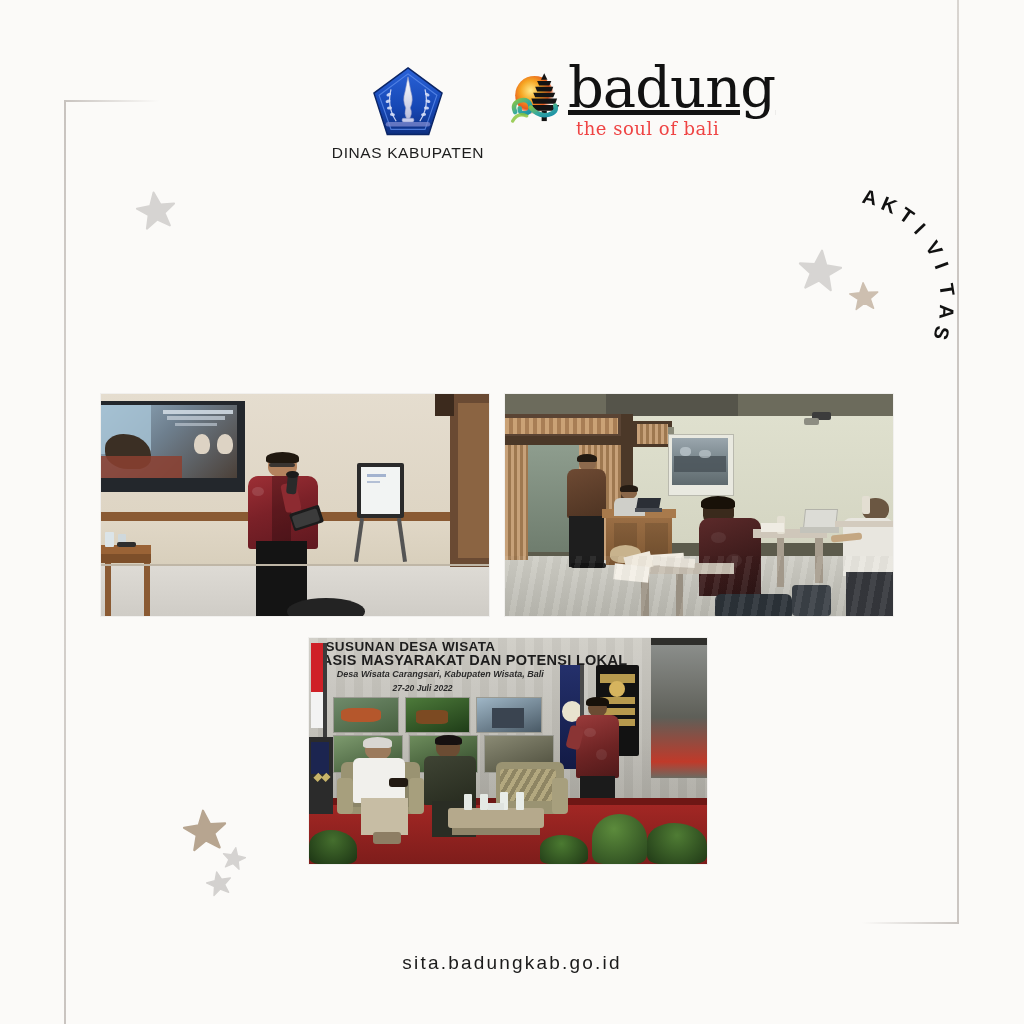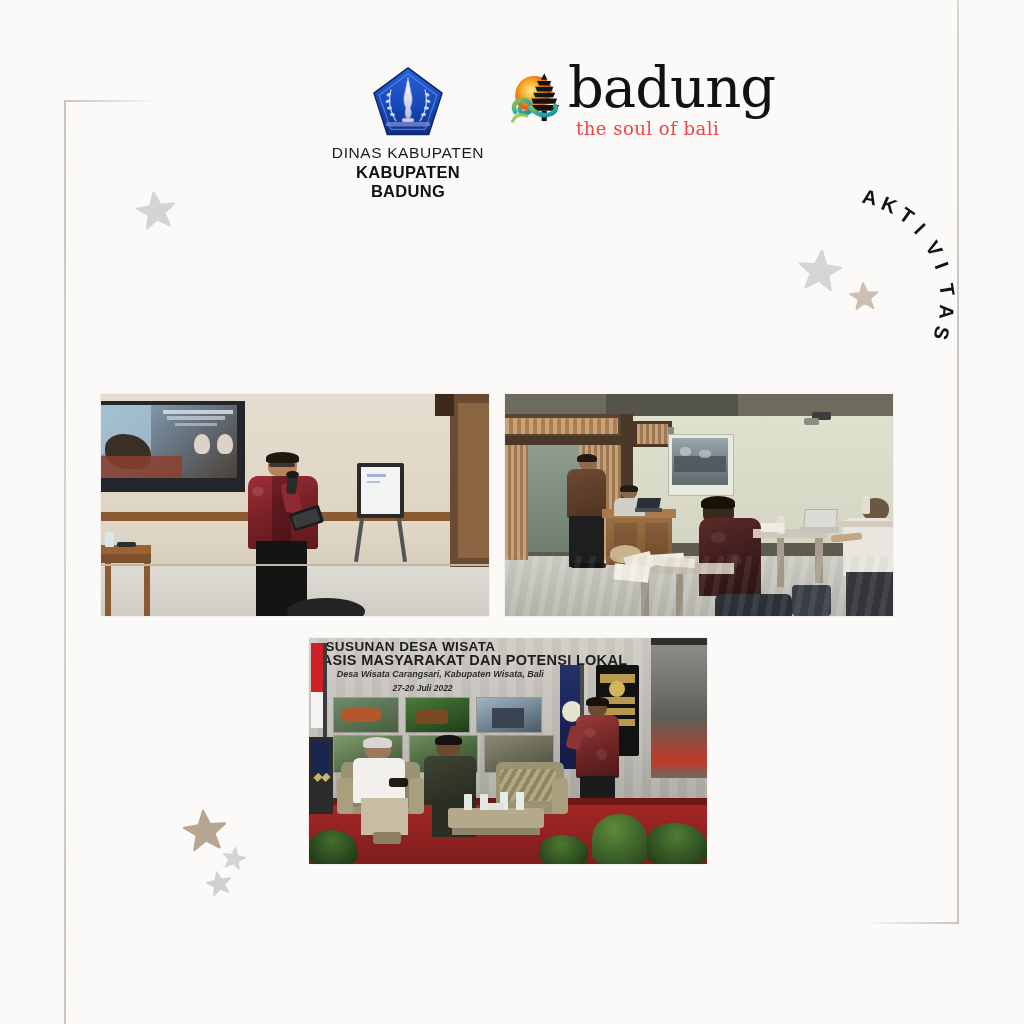--- a/index.html
+++ b/index.html
@@ -30,21 +30,21 @@
 
   .logo-dinas{position:absolute;left:318px;top:5px;width:180px;text-align:center;}
   .emblem{width:74px;height:74px;margin:0 auto;position:relative;}
   .dinas-name1{font-size:15.5px;letter-spacing:.6px;color:#1d1d1d;margin-top:5px;font-weight:400;}
   .dinas-name2{font-size:16.5px;letter-spacing:.3px;color:#111;font-weight:700;margin-top:1px;}
 
   .logo-badung{position:absolute;left:508px;top:10px;width:255px;height:80px;}
   .bdg-mark{position:absolute;left:0;top:2px;width:66px;height:62px;}
   .bdg-word{position:absolute;left:60px;top:-10px;font-size:56px;line-height:1;
             color:#121212;font-weight:400;letter-spacing:-1px;
-            font-family:"DejaVu Serif", serif;}
+            font-family:"DejaVu Serif", serif;text-decoration:underline;}
   .bdg-tag{position:absolute;left:68px;top:48px;font-size:18px;color:#ef4444;
            font-family:"DejaVu Serif", serif;letter-spacing:.5px;}
 
   
   .aktivitas{position:absolute;left:780px;top:150px;width:200px;height:170px;}
   .ak-letter{position:absolute;left:0;top:0;font-size:20px;font-weight:700;
              color:#111;letter-spacing:0px;
              transform-origin:0 0;}
 
   
@@ -109,21 +109,20 @@
             <ellipse cx="75" cy="58" rx="3.4" ry="2" transform="rotate(6 75 58)"></ellipse>
             <ellipse cx="71" cy="67" rx="3.4" ry="2" transform="rotate(-10 71 67)"></ellipse>
           </g>
 
           <path d="M50,16 L54,36 Q58,48 53,58 Q57,66 51,74 L49,74 Q44,66 47,58 Q42,48 46,36 Z" fill="url(#gkris)" stroke="#8d95c4" stroke-width="0.8"></path>
           <rect x="42" y="72" width="16" height="5" rx="2" fill="#c6ccec" stroke="#8d95c4" stroke-width="0.7"></rect>
           <rect x="20" y="77" width="60" height="6" rx="3" fill="#7f8bd0" opacity=".75"></rect>
         </svg>
       </div>
       <div class="dinas-name1">DINAS KABUPATEN</div>
-      <div class="dinas-name2">KABUPATEN BADUNG</div>
     </div>
 
     <div class="logo-badung">
       <div class="bdg-mark">
         <svg viewBox="0 0 100 96" width="66" height="62">
           <defs>
             <radialGradient id="gsun" cx="40%" cy="38%" r="62%">
               <stop offset="0%" stop-color="#ffe98a"></stop>
               <stop offset="42%" stop-color="#f6a623"></stop>
               <stop offset="78%" stop-color="#e8591f"></stop>
@@ -421,14 +420,15 @@
       <div class="s" style="left:0;top:85%;width:12%;height:15%;background:radial-gradient(circle at 50% 30%,#456f2e,#1b3313);border-radius:45% 55% 20% 20%;"></div>
       <div class="s" style="left:58%;top:87%;width:12%;height:13%;background:radial-gradient(circle at 45% 30%,#4b7a31,#1e3615);border-radius:45% 55% 20% 20%;"></div>
 
       <div class="s" style="left:0;top:44%;width:6%;height:34%;background:#2b2b2b;"></div>
       <div class="s" style="left:0.5%;top:46%;width:4.5%;height:14%;background:#1c2550;"></div>
       <div class="s" style="left:1.5%;top:60%;width:1.6%;height:3%;background:#c8b46a;transform:rotate(45deg);"></div>
       <div class="s" style="left:3.5%;top:60%;width:1.6%;height:3%;background:#c8b46a;transform:rotate(45deg);"></div>
     </div>
   </div>
 
+  <div class="url">sita.badungkab.go.id</div>
 
 </div>
 
 </body></html>

